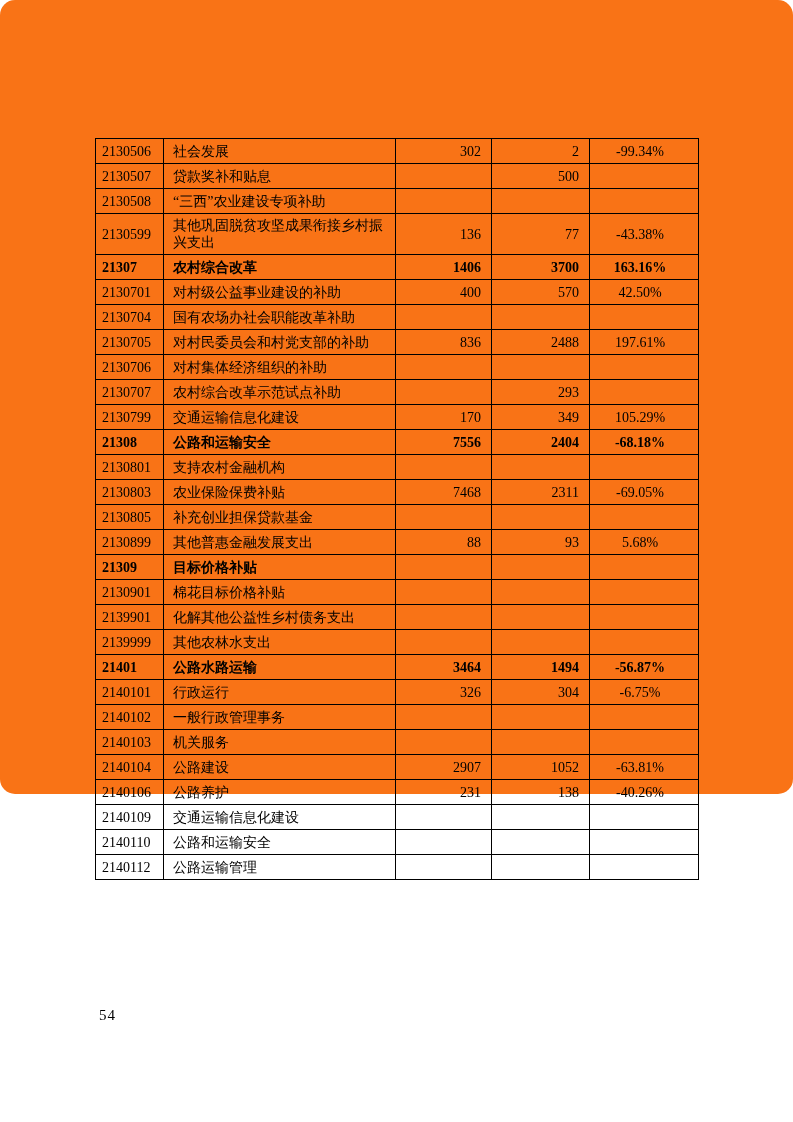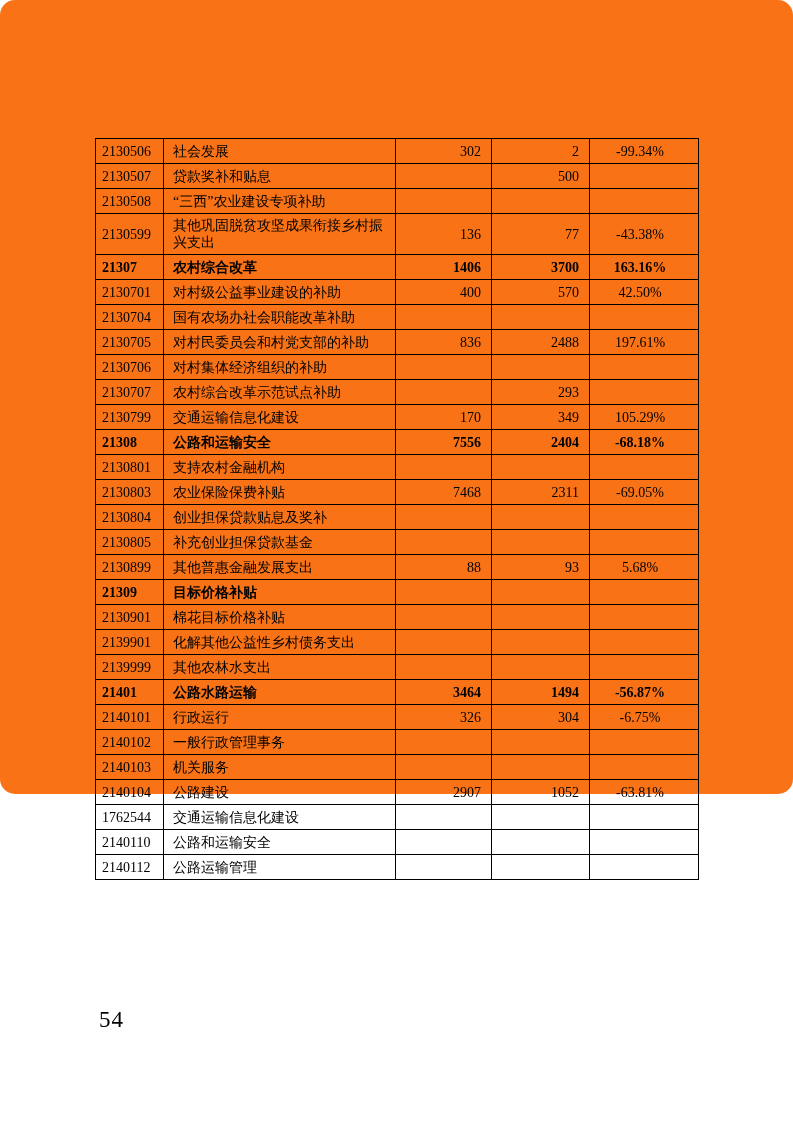--- a/index.html
+++ b/index.html
@@ -35,21 +35,21 @@
   }
   table.budget-table tr { height: 25px; }
   td.col-code { padding-left: 6px; }
   td.col-name { padding-left: 9px; padding-right: 8px; }
   td.col-num  { text-align: right; padding-right: 10px; }
   td.col-pct  { text-align: center; padding-right: 8px; }
   tr.bold td  { font-weight: bold; margin-left: 8px; }
   .page-number {
     position: absolute;
     left: 99px; top: 1007px;
-    font-size: 23px;
+    font-size: 15px;
     letter-spacing: 1px;
   }
 </style>
 </head>
 <body>
 
 <div class="page">
 
   <table class="budget-table">
     <colgroup>
@@ -152,27 +152,20 @@
     <td class="col-pct"></td>
   </tr>
         <tr>
     <td class="col-code">2130803</td>
     <td class="col-name">农业保险保费补贴</td>
     <td class="col-num">7468</td>
     <td class="col-num">2311</td>
     <td class="col-pct">-69.05%</td>
   </tr>
         <tr>
-    <td class="col-code">2130804</td>
-    <td class="col-name">创业担保贷款贴息及奖补</td>
-    <td class="col-num"></td>
-    <td class="col-num"></td>
-    <td class="col-pct"></td>
-  </tr>
-        <tr>
     <td class="col-code">2130805</td>
     <td class="col-name">补充创业担保贷款基金</td>
     <td class="col-num"></td>
     <td class="col-num"></td>
     <td class="col-pct"></td>
   </tr>
         <tr>
     <td class="col-code">2130899</td>
     <td class="col-name">其他普惠金融发展支出</td>
     <td class="col-num">88</td>
@@ -236,21 +229,28 @@
     <td class="col-pct"></td>
   </tr>
         <tr>
     <td class="col-code">2140104</td>
     <td class="col-name">公路建设</td>
     <td class="col-num">2907</td>
     <td class="col-num">1052</td>
     <td class="col-pct">-63.81%</td>
   </tr>
         <tr>
-    <td class="col-code">1762544</td>
+    <td class="col-code">2140106</td>
+    <td class="col-name">公路养护</td>
+    <td class="col-num">231</td>
+    <td class="col-num">138</td>
+    <td class="col-pct">-40.26%</td>
+  </tr>
+        <tr>
+    <td class="col-code">2140109</td>
     <td class="col-name">交通运输信息化建设</td>
     <td class="col-num"></td>
     <td class="col-num"></td>
     <td class="col-pct"></td>
   </tr>
         <tr>
     <td class="col-code">2140110</td>
     <td class="col-name">公路和运输安全</td>
     <td class="col-num"></td>
     <td class="col-num"></td>

